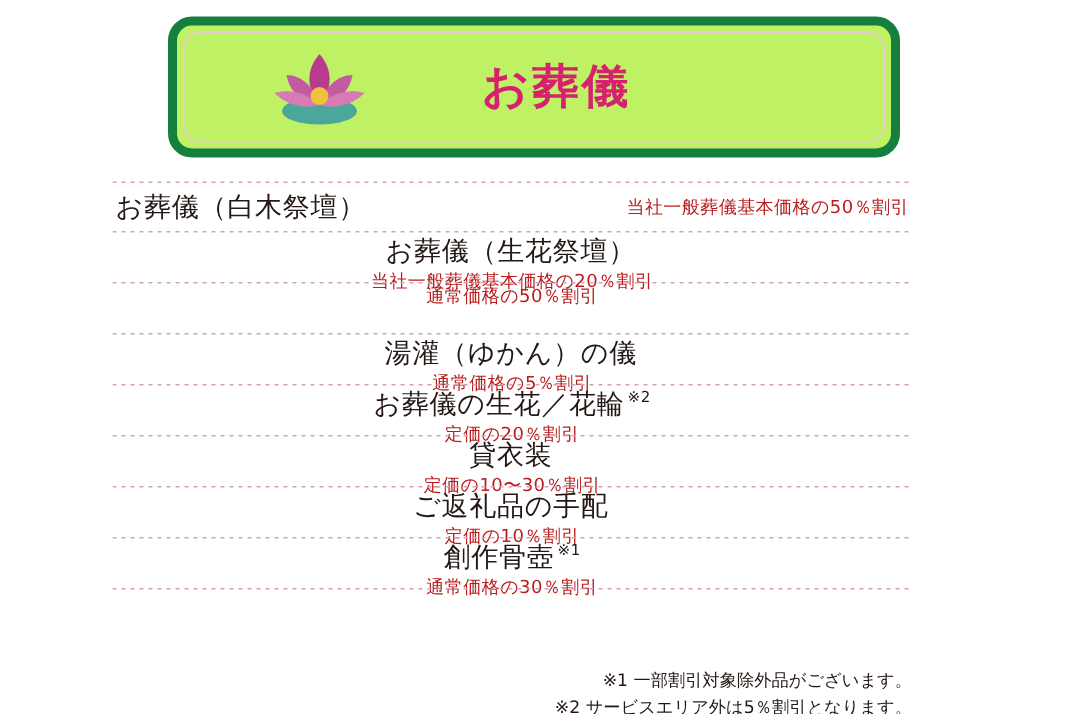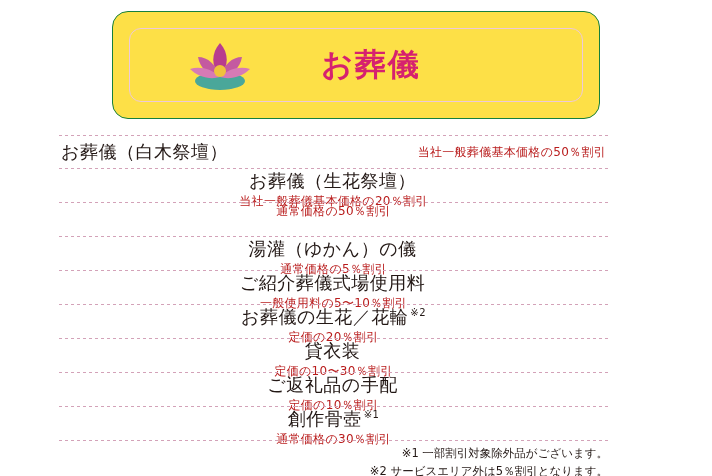--- a/index.html
+++ b/index.html
@@ -22,24 +22,24 @@
     box-sizing: border-box;
     padding: 0 0 0 0;
   }
 
   
   .header-wrap {
     margin: 11px 112px 0 112px;
     position: relative;
   }
   .header-outer {
-    border: 1px solid #15803d;
+    border: 6px solid #15803d;
     border-radius: 16px;
-    padding: 16px;
-    background: #fde047;
+    padding: 4px;
+    background: #bef264;
   }
   .header-inner {
     border: 1px solid #edc9d9;
     border-radius: 12px;
     height: 72px;
     display: flex;
     align-items: center;
     justify-content: center;
     position: relative;
   }
@@ -55,21 +55,21 @@
     font-size: 31px;
     letter-spacing: 2px;
     color: #d6216f;
     font-weight: 700;
     font-family: "DejaVu Serif", "Liberation Serif", serif;
     margin-left: 30px;
   }
 
   
   .rows {
-    margin: 16px 104px 0 59px;
+    margin: 16px 104px 0 75px;
   }
   .row {
     position: relative;
     display: flex;
     align-items: center;
     justify-content: space-between;
     height: 34px;
     padding: 0 2px;
   }
   .row + .row { margin-top: 0; flex-direction: column; }
@@ -169,24 +169,20 @@
 
     <div class="row">
       <span class="item-value">通常価格の50％割引</span>
     </div>
 
     <div class="row">
       <span class="item-label"><span>湯灌（ゆかん）の儀</span><span class="sup"></span></span>
       <span class="item-value">通常価格の5％割引</span>
     </div>
 
-    <div class="row">
-      <span class="item-label"><span>ご紹介葬儀式場使用料</span><span class="sup"></span></span>
-      <span class="item-value">一般使用料の5〜10％割引</span>
-    </div>
 
     <div class="row">
       <span class="item-label"><span>お葬儀の生花／花輪</span><span class="sup">※2</span></span>
       <span class="item-value">定価の20％割引</span>
     </div>
 
 
     <div class="row">
       <span class="item-label"><span>貸衣装</span><span class="sup"></span></span>
       <span class="item-value">定価の10〜30％割引</span>

